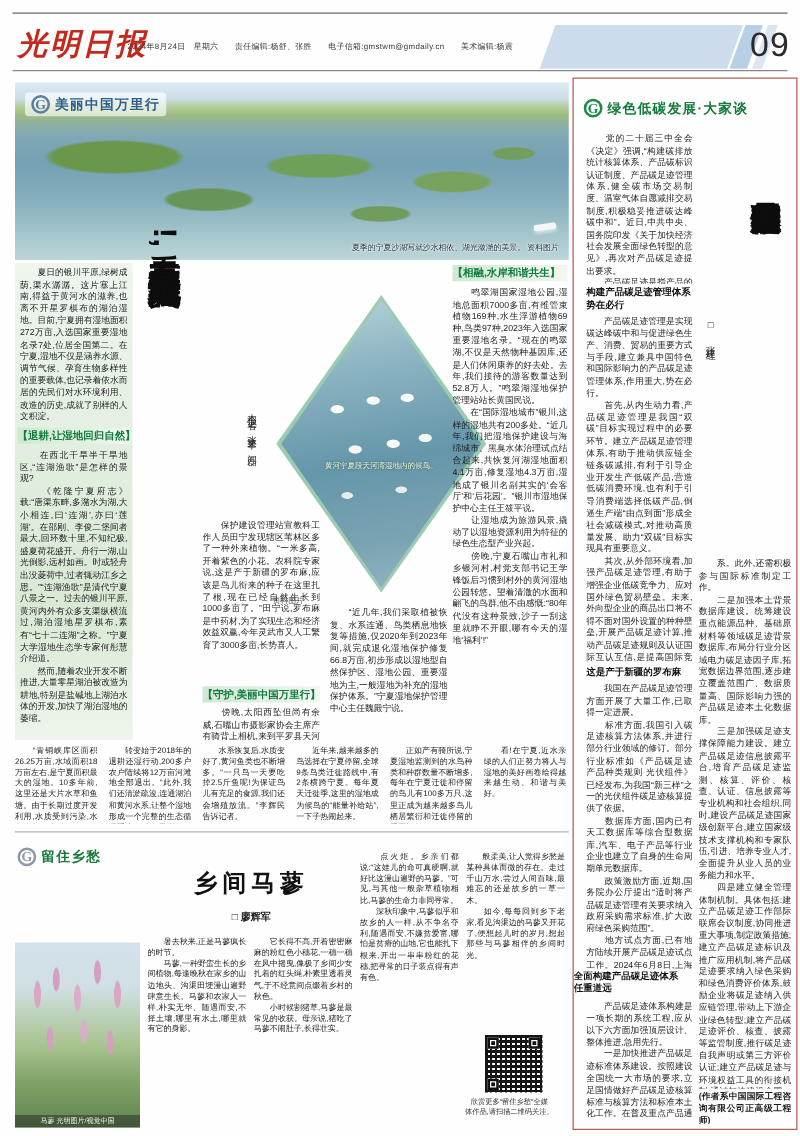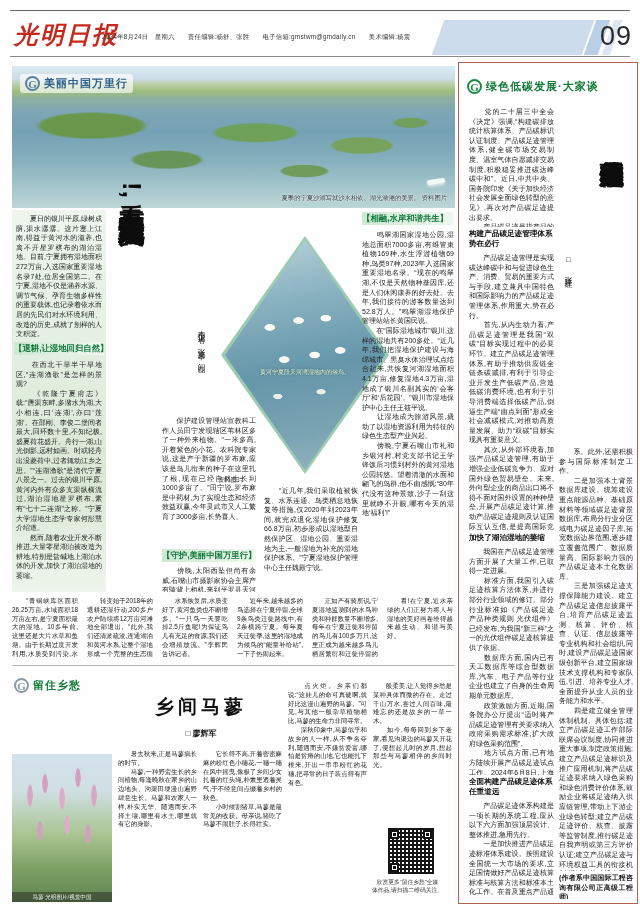--- a/index.html
+++ b/index.html
@@ -136,28 +136,28 @@
       <span class="gicon" style="color:#1e8a4a;border:2px solid #1e8a4a;">G</span>
       <span class="loglabel" style="color:#157a3a;">绿色低碳发展·大家谈</span>
     </div>
     <div class="abs txt" style="left:10px;top:44px;width:85px;height:120px;">　　党的二十届三中全会《决定》强调,“构建碳排放统计核算体系、产品碳标识认证制度、产品碳足迹管理体系,健全碳市场交易制度、温室气体自愿减排交易制度,积极稳妥推进碳达峰碳中和”。近日,中共中央、国务院印发《关于加快经济社会发展全面绿色转型的意见》,再次对产品碳足迹提出要求。
 　　产品碳足迹是指产品的整个生命周期所产生的碳排放量总和,几乎所有产品都会产生一定量的碳足迹。目前,国际上较具代表性的一种产品碳足迹管理体系是全生命周期评价法,但产品碳足迹尚无统一的核算规则。</div>
     <div class="abs carbon-sub" style="left:10px;top:166px;width:85px;height:21px;">构建产品碳足迹管理体系势在必行</div>
     <div class="abs txt" style="left:10px;top:190px;width:85px;height:278px;">　　产品碳足迹管理是实现碳达峰碳中和与促进绿色生产、消费、贸易的重要方式与手段,建立兼具中国特色和国际影响力的产品碳足迹管理体系,作用重大,势在必行。
 　　首先,从内生动力看,产品碳足迹管理是我国“双碳”目标实现过程中的必要环节。建立产品碳足迹管理体系,有助于推动供应链全链条碳减排,有利于引导企业开发生产低碳产品,营造低碳消费环境,也有利于引导消费端选择低碳产品,倒逼生产端“由点到面”形成全社会减碳模式,对推动高质量发展、助力“双碳”目标实现具有重要意义。
 　　其次,从外部环境看,加强产品碳足迹管理,有助于增强企业低碳竞争力、应对国外绿色贸易壁垒。未来,外向型企业的商品出口将不得不面对国外设置的种种壁垒,开展产品碳足迹计算,推动产品碳足迹规则及认证国际互认互信,是提高国际竞争力、打破国际碳壁垒的重要途径。
 　　最后,从国际影响力看,如果我国不开展产品碳足迹体系建设,就没有国际话语权和国际影响力。一方面,争夺国际标准制定权,就是争夺国际市场话语权,参与制定产品碳足迹国际标准和规则,意味着有更多的国际话语权;另一方面,建立自己的碳足迹数据库,符合国际通行规则,而且更容易获得最新数据,计算结果也会更准确一致,数据质量、结论、公信力和国际影响力皆强。</div>
-    <div class="abs carbon-sub" style="left:10px;top:470px;width:85px;height:11px;">加快了湖泊湿地的萎缩</div>
+    <div class="abs carbon-sub" style="left:10px;top:470px;width:85px;height:11px;">这是产于新疆的罗布麻</div>
     <div class="abs txt" style="left:10px;top:484px;width:85px;height:228px;">　　我国在产品碳足迹管理方面开展了大量工作,已取得一定进展。
 　　标准方面,我国引入碳足迹核算方法体系,并进行部分行业领域的修订。部分行业标准如《产品碳足迹 产品种类规则 光伏组件》已经发布,为我国“新三样”之一的光伏组件碳足迹核算提供了依据。
 　　数据库方面,国内已有天工数据库等综合型数据库,汽车、电子产品等行业企业也建立了自身的生命周期单元数据库。
 　　政策激励方面,近期,国务院办公厅提出“适时将产品碳足迹管理有关要求纳入政府采购需求标准,扩大政府绿色采购范围”。
 　　地方试点方面,已有地方陆续开展产品碳足迹试点工作。2024年6月8日,上海启动产品碳足迹认证试点,发布了首批11项产品种类规则采信清单。近期,浙江省发展改革委牵头的“浙江省产品碳足迹服务平台”正式上线。
 　　与此同时,我们也需看到,我国产品碳足迹体系构建总体处于起步阶段,还面临不少挑战,如缺乏完善的本地化碳足迹背景数据库,碳足迹核算制度和标准规则亟待统一,国内的碳足迹认证在国际上难以得到广泛认可,产品碳足迹数据跨境传输流通存在数据安全风险隐患等。</div>
-    <div class="abs carbon-sub" style="left:10px;top:714px;width:85px;height:21px;font-family:Liberation Mono, monospace;">全面构建产品碳足迹体系任重道远</div>
+    <div class="abs carbon-sub" style="left:0;top:714px;width:85px;height:21px;font-family:Liberation Mono, monospace;">全面构建产品碳足迹体系任重道远</div>
     <div class="abs txt" style="left:10px;top:738px;width:85px;height:96px;">　　产品碳足迹体系构建是一项长期的系统工程,应从以下六方面加强顶层设计、整体推进,急用先行。
 　　一是加快推进产品碳足迹标准体系建设。按照建设全国统一大市场的要求,立足国情做好产品碳足迹核算标准与核算方法和标准本土化工作。在普及重点产品通用标准时,应聚焦重点行业,优先选择出口多、产业规模大、碳排放数据需求大的行业,如水泥、电解铝、光伏组件、平板玻璃、新能源汽车等,逐步完善重点产品碳足迹核算标准与规则体系。</div>
 
     <div class="abs vhead title-serif" style="left:132px;top:80px;width:42px;height:302px;font-size:24px;line-height:42px;">加快构建产品碳足迹管理体系</div>
     <div class="abs vsmall" style="left:104px;top:192px;height:70px;">□ 张建红</div>
     <div class="abs txt" style="left:100px;top:384px;width:74px;height:424px;">　　系。此外,还需积极参与国际标准制定工作。
 　　二是加强本土背景数据库建设。统筹建设重点能源品种、基础原材料等领域碳足迹背景数据库,布局分行业分区域电力碳足迹因子库,拓宽数据边界范围,逐步建立覆盖范围广、数据质量高、国际影响力强的产品碳足迹本土化数据库。
 　　三是加强碳足迹支撑保障能力建设。建立产品碳足迹信息披露平台,培育产品碳足迹监测、核算、评价、核查、认证、信息披露等专业机构和社会组织,同时,建设产品碳足迹国家级创新平台,建立国家级技术支撑机构和专家队伍,引进、培养专业人才,全面提升从业人员的业务能力和水平。
 　　四是建立健全管理体制机制。具体包括:建立产品碳足迹工作部际联席会议制度,协同推进重大事项,制定政策措施;建立产品碳足迹标识及推广应用机制,将产品碳足迹要求纳入绿色采购和绿色消费评价体系,鼓励企业将碳足迹纳入供应链管理,带动上下游企业绿色转型;建立产品碳足迹评价、核查、披露等监管制度,推行碳足迹自我声明或第三方评价认证;建立产品碳足迹与环境权益工具的衔接机制,通过加快建设全国一体化生态环境市场,实现产品价值提升等。
 　　五是增强国际对话与衔接互认。具体包括:加强国际交流对话,建立与国际接轨的碳排放标准认证体系;培育具有国际影响力的本土碳足迹认证机构,并与主要贸易伙伴建立碳足迹认证机构互认机制;聚焦动力电池、太阳能电池片、汽车、电子产品、特色商品等产品,引导和推动出口企业适应地区规则或国际标准,逐步开展碳足迹核算评价,提升出口产品核心竞争力。

